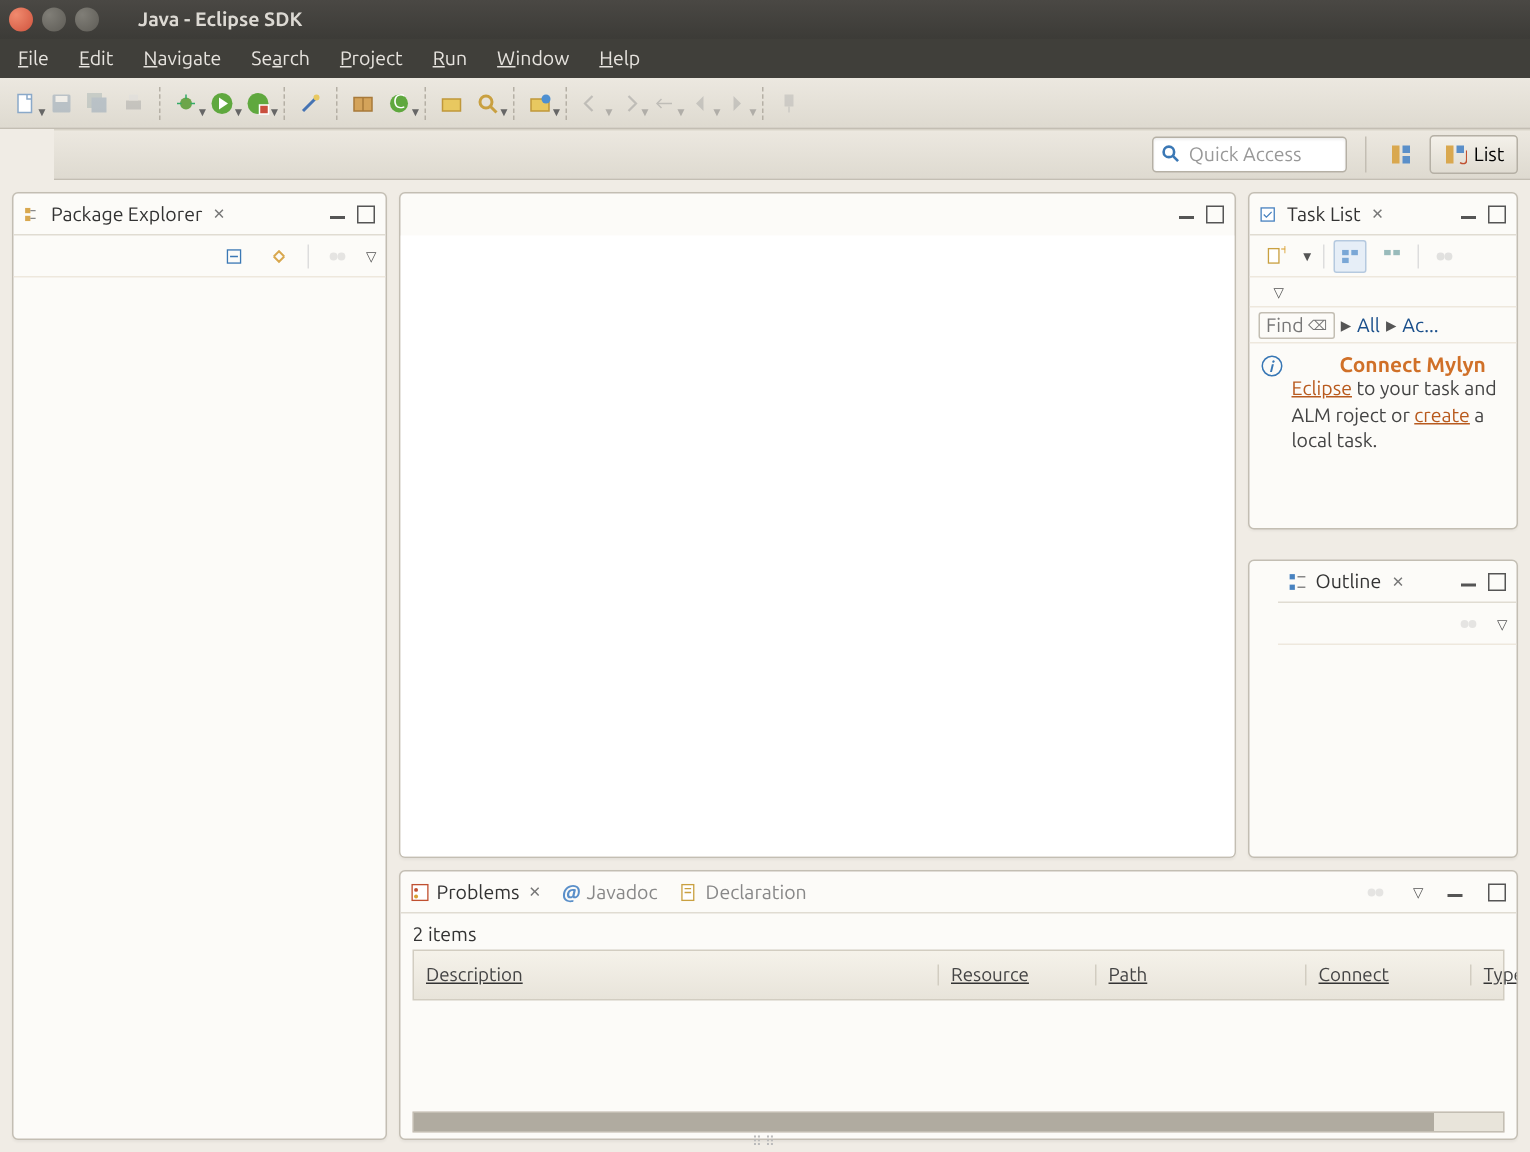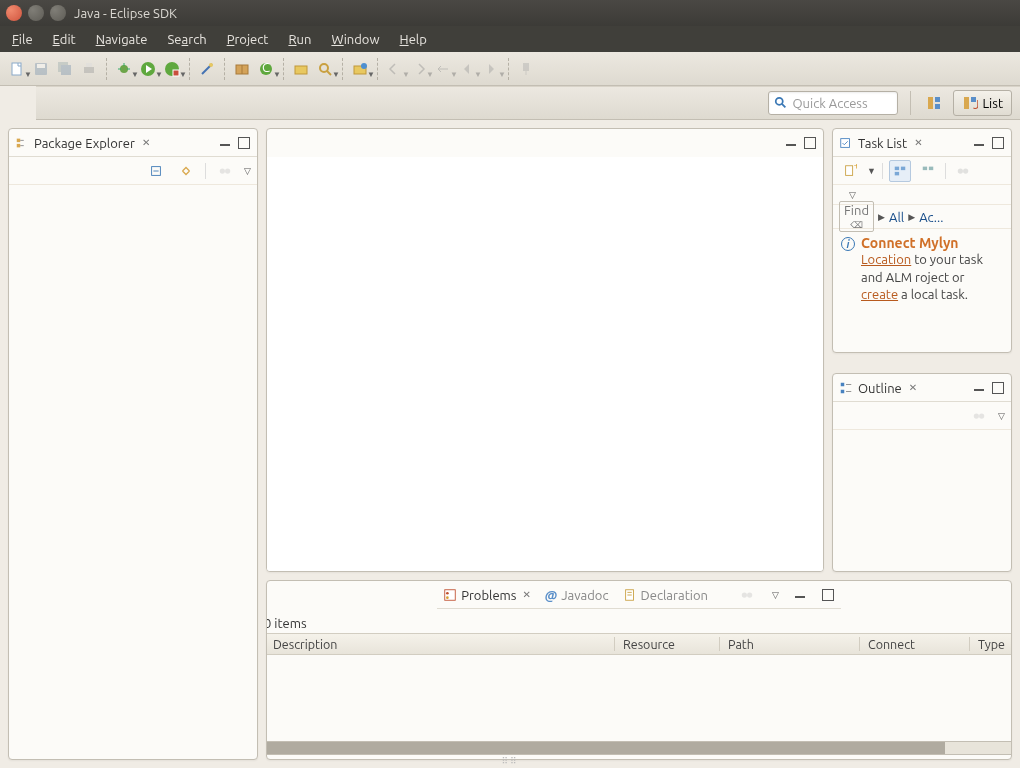--- a/index.html
+++ b/index.html
@@ -4,21 +4,21 @@
 <style>
 * { box-sizing: border-box; margin: 0; padding: 0; font-family: Ubuntu, "Segoe UI", sans-serif; font-size: 13px; }
 body { width: 1020px; height: 768px; background: #f0ece5; overflow: hidden; }
 
 
 .titlebar { height: 26px; background: linear-gradient(#4a4844, #3c3b37); display: flex; align-items: center; padding: 0 6px; color: #d6d3ce; }
 .win-btn { width: 16px; height: 16px; border-radius: 50%; margin-right: 6px; display: inline-block; }
 .close { background: radial-gradient(circle at 30% 30%, #f08a6e, #d0543e); }
 .min { background: radial-gradient(circle at 30% 30%, #807e77, #5e5c56); }
 .max { background: radial-gradient(circle at 30% 30%, #807e77, #5e5c56); }
-.titlebar .title { margin-left: 2px; font-weight: normal; color: #dcd9d3; }
+.titlebar .title { margin-left: 20px; font-weight: bold; color: #dcd9d3; }
 
 
 .menubar { height: 26px; background: #403f3a; display: flex; align-items: center; padding: 0 2px; color: #e6e3de; }
 .menubar .mitem { padding: 4px 10px; cursor: default; }
 .menubar .mitem .ul { text-decoration: underline; }
 
 
 .toolbar { height: 34px; background: linear-gradient(#ece8e0, #dedad0); border-bottom: 1px solid #c3beb3; display: flex; align-items: center; padding: 0 6px; gap: 2px; }
 .tbtn { width: 22px; height: 22px; display: flex; align-items: center; justify-content: center; position: relative; }
 .tbtn .drop { font-size: 8px; color: #666; position: absolute; right: -4px; bottom: 1px; }
@@ -43,42 +43,42 @@
 .view-body { flex: 1; padding: 8px; font-size: 13px; color: #333; overflow: hidden; }
 
 
 .pkg-explorer { grid-row: 1 / 3; grid-column: 1; }
 
 .editor { grid-row: 1; grid-column: 2; }
 .editor .view-header { justify-content: flex-end; border-bottom: none; }
 
 .right-col { grid-row: 1; grid-column: 3; display: flex; flex-direction: column; gap: 20px; }
 .tasklist { flex: 0 0 225px; }
-.outline { flex: 1; }
-
-.bottom { grid-row: 2; grid-column: 2 / 4; align-items: center; }
+.outline { flex: 1; padding-left: 19px; }
+
+.bottom { grid-row: 2; grid-column: 2 / 4; }
 
 
 .tl-tools { height: 28px; display: flex; align-items: center; padding: 0 6px; gap: 6px; border-bottom: 1px solid #eee8dd; }
 .tl-tools2 { height: 24px; display: flex; align-items: center; padding: 0 6px; gap: 4px; border-bottom: 1px solid #eee8dd; font-size: 12px; }
-.tl-find { border: 1px solid #c3beb3; padding: 1px 4px; color: #777; border-radius: 2px; display: flex; align-items: center; gap: 3px; flex-direction: column; }
+.tl-find { border: 1px solid #c3beb3; padding: 1px 4px; color: #777; border-radius: 2px; display: flex; align-items: center; gap: 3px; }
 .tl-link { color: #1a4f8b; }
 .tl-arrow { color: #555; font-size: 9px; }
 .mylyn-box { padding: 6px 8px; display: flex; gap: 6px; }
-.mylyn-title { color: #d07028; font-weight: bold; font-size: 14px; }
+.mylyn-title { color: #d07028; font-weight: bold; font-size: 14px; margin-left: 32px; }
 .mylyn-link { color: #b85a1e; text-decoration: underline; }
 .mylyn-text { color: #444; font-size: 12.5px; line-height: 1.35; }
 .info-icon { width: 14px; height: 14px; border-radius: 50%; border: 1px solid #3877b5; color: #3877b5; font-size: 10px; font-style: italic; font-weight: bold; display: flex; align-items: center; justify-content: center; flex-shrink: 0; margin-top: 2px;}
 
 
 .bottom .tabs { height: 28px; display: flex; align-items: center; padding: 0 6px; gap: 14px; border-bottom: 1px solid #e0dcd2; }
 .btab { display: flex; align-items: center; gap: 4px; font-size: 13px; color: #888; }
 .btab.active { color: #333; }
 .problems-body { padding: 4px 8px; font-size: 12.5px; color: #333; flex: 1; display: flex; flex-direction: column; }
-.ptable-head { display: grid; grid-template-columns: 350px 105px 140px 110px 1fr; height: 22px; align-items: center; background: linear-gradient(#f5f2ea,#e8e4da); border: 1px solid #d2cdc1; }
+.ptable-head { display: grid; grid-template-columns: 350px 105px 140px 110px 1fr; height: 34px; align-items: center; background: linear-gradient(#f5f2ea,#e8e4da); border: 1px solid #d2cdc1; text-decoration: underline; }
 .ptable-head > div { padding: 0 8px; border-right: 1px solid #d2cdc1; font-size: 12.5px; color: #444; }
 .ptable-head > div:last-child { border-right: none; }
 .pscroll { margin-top: auto; height: 14px; background: #e8e4da; border: 1px solid #c3beb3; position: relative; }
 .pscroll .thumb { position: absolute; left: 0; top: 0; bottom: 0; width: 680px; background: #b0aba0; }
 
 .small-icon { width: 14px; height: 14px; display: inline-block; }
 .minimize-icon::before { content: ""; display: block; width: 10px; height: 2px; background: #555; margin-top: 4px;}
 .maximize-icon::before { content: ""; display: block; width: 10px; height: 10px; border: 1.5px solid #555; }
 .menu-chevron { font-size: 9px; color: #555; }
 
@@ -380,21 +380,21 @@
         <span class="tl-arrow">▶</span>
         <span class="tl-link">All</span>
         <span class="tl-arrow">▶</span>
         <span class="tl-link">Ac...</span>
       </div>
       <div class="mylyn-box">
         <div class="info-icon">i</div>
         <div>
           <div class="mylyn-title">Connect Mylyn</div>
           <div class="mylyn-text">
-            <span class="mylyn-link">Location</span><span> to your task and ALM roject or </span><span class="mylyn-link">create</span><span> a local task.</span>
+            <span class="mylyn-link">Eclipse</span><span> to your task and ALM roject or </span><span class="mylyn-link">create</span><span> a local task.</span>
           </div>
         </div>
       </div>
     </div>
 
     <div class="view outline">
       <div class="view-header">
         <svg width="14" height="14" viewBox="0 0 16 16">
             <rect x="2" y="2" width="4" height="4" fill="#4882c0"></rect>
             <rect x="2" y="10" width="4" height="4" fill="#4882c0"></rect>
@@ -455,21 +455,21 @@
         </div>
       <span class="menu-chevron">▽</span>
       <div class="vctrl">
           <span class="minimize-icon"></span>
         </div>
       <div class="vctrl">
           <span class="maximize-icon"></span>
         </div>
     </div>
     <div class="problems-body">
-      <div style="padding:3px 0">0 items</div>
+      <div style="padding:3px 0">2 items</div>
       <div class="ptable-head">
         <div>Description</div>
         <div>Resource</div>
         <div>Path</div>
         <div>Connect</div>
         <div>Type</div>
       </div>
       <div style="flex:1"></div>
       <div class="pscroll">
           <div class="thumb"></div>

